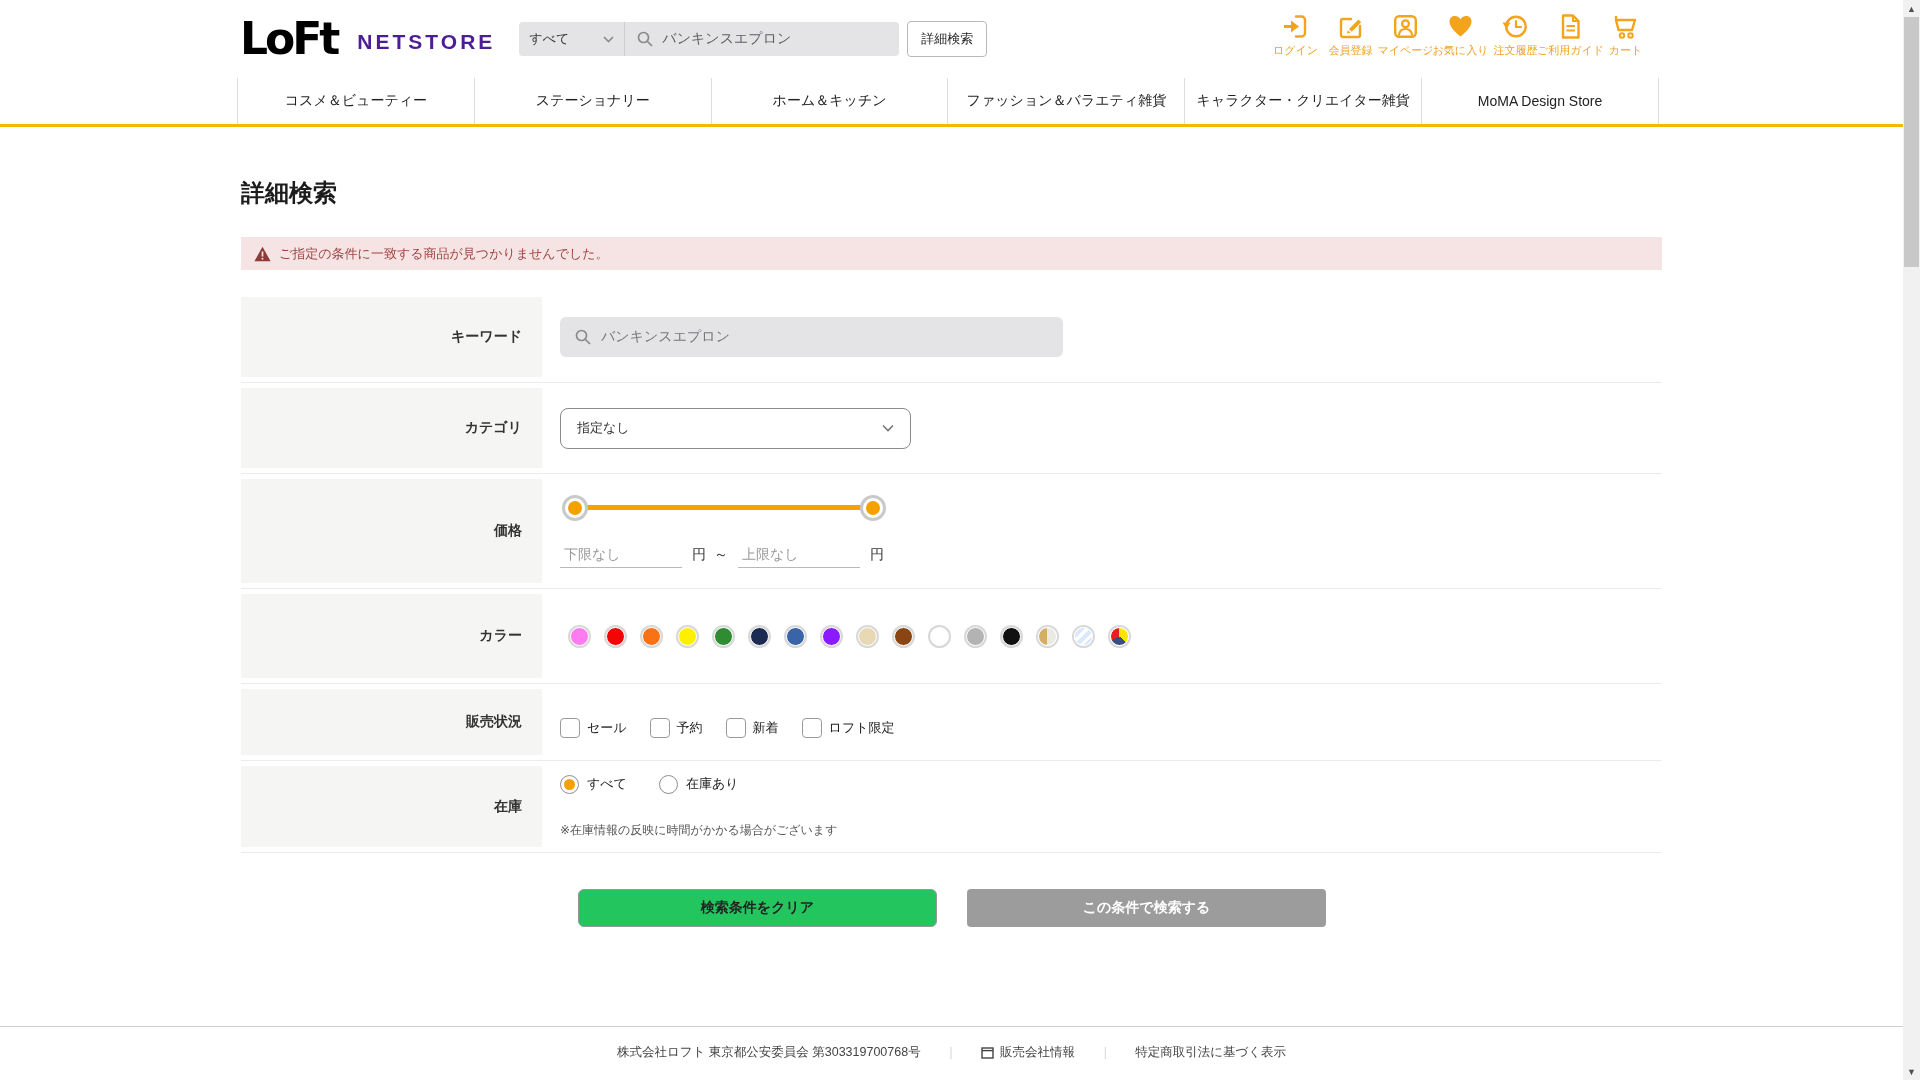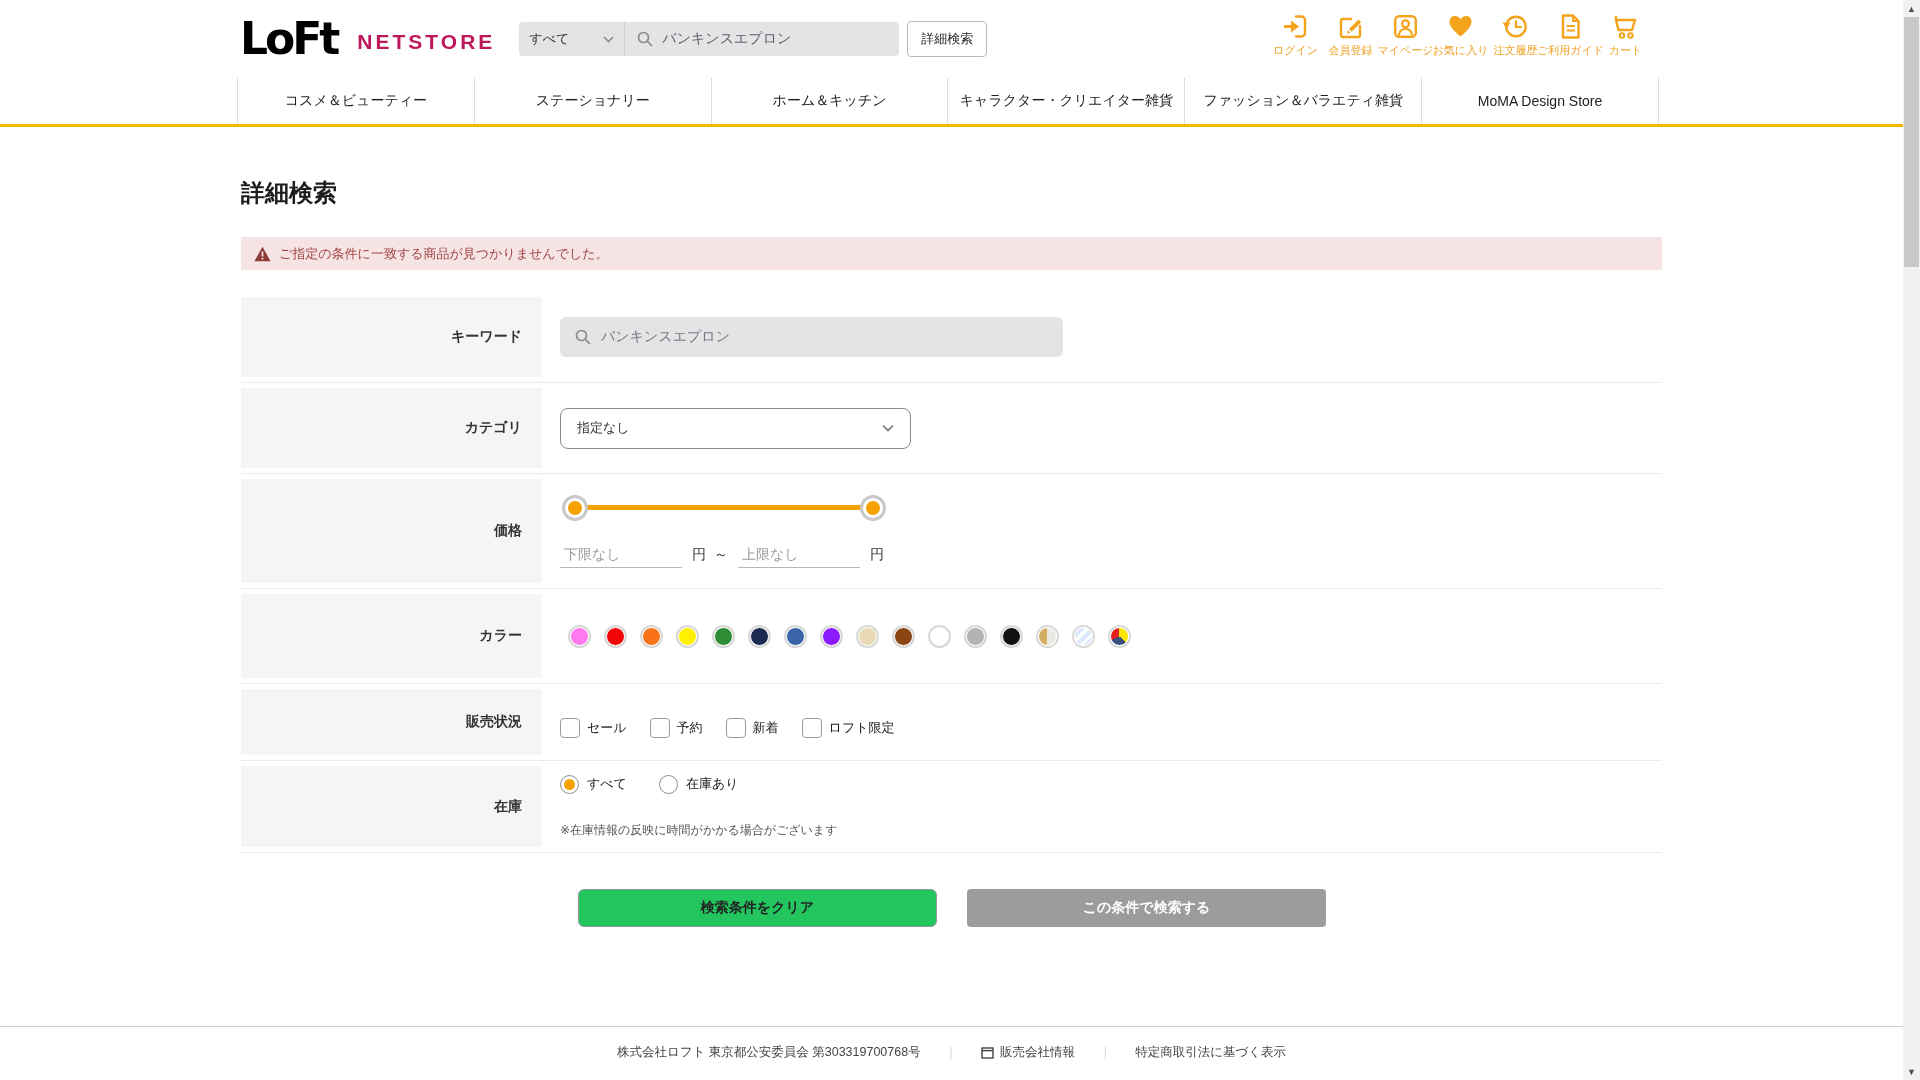--- a/index.html
+++ b/index.html
@@ -13,21 +13,21 @@
   .sb-arrow.up { top:0; }
   .sb-arrow.down { bottom:0; }
   .sb-thumb { position:absolute; left:1px; top:17px; width:15px; height:250px; background:#C8C8C8; }
 
   .page { width:1903px; }
 
   
   .header { height:78px; display:flex; align-items:center; position:relative; background:#fff; }
   .logo { margin-left:240px; display:flex; align-items:center; gap:20px; cursor:pointer; }
   .logo-main { font-family:"DejaVu Sans","Liberation Sans",sans-serif; font-weight:900; font-size:44px; letter-spacing:-3px; color:#000; line-height:1; }
-  .logo-sub { font-weight:700; font-size:21px; letter-spacing:3px; color:#be185d; margin-top:6px; }
+  .logo-sub { font-weight:700; font-size:21px; letter-spacing:3px; color:#4c1d95; margin-top:6px; }
   .search-wrap { margin-left:24px; display:flex; align-items:center; }
   .search-bar { width:380px; height:34px; background:#E4E4E7; border-radius:4px; display:flex; align-items:stretch; }
   .search-scope { width:106px; display:flex; align-items:center; justify-content:space-between; padding:0 10px; font-size:13px; color:#333; border-right:1px solid #cdced2; cursor:pointer; }
   .search-query { flex:1; display:flex; align-items:center; gap:9px; padding:0 12px; font-size:14px; color:#5f6066; cursor:text; }
   .detail-btn { margin-left:8px; height:36px; padding:0 13px; background:#fff; border:1px solid #b9b9bd; border-radius:4px; font-size:13px; color:#222; cursor:pointer; }
   .header-actions { position:absolute; left:1268px; top:13px; display:flex; }
   .action-item { width:55px; display:flex; flex-direction:column; align-items:center; gap:3px; cursor:pointer; }
   .action-item svg { display:block; }
   .action-label { font-size:11px; color:#F0A125; white-space:nowrap; }
 
@@ -190,22 +190,22 @@
           </svg>
           <span class="action-label">カート</span>
         </div>
       </div>
     </div>
 
     <div class="nav">
       <div class="nav-item">コスメ＆ビューティー</div>
       <div class="nav-item">ステーショナリー</div>
       <div class="nav-item">ホーム＆キッチン</div>
+      <div class="nav-item">ファッション＆バラエティ雑貨</div>
       <div class="nav-item">キャラクター・クリエイター雑貨</div>
-      <div class="nav-item">ファッション＆バラエティ雑貨</div>
       <div class="nav-item">MoMA Design Store</div>
     </div>
     <div class="brand-line"></div>
 
     <div class="main">
       <h1 class="page-title">詳細検索</h1>
 
       <div class="alert">
         <svg width="17" height="16" viewBox="0 0 20 18">
           <polygon points="10,0.5 19.5,17.5 0.5,17.5" fill="#8D3A3A"></polygon>

